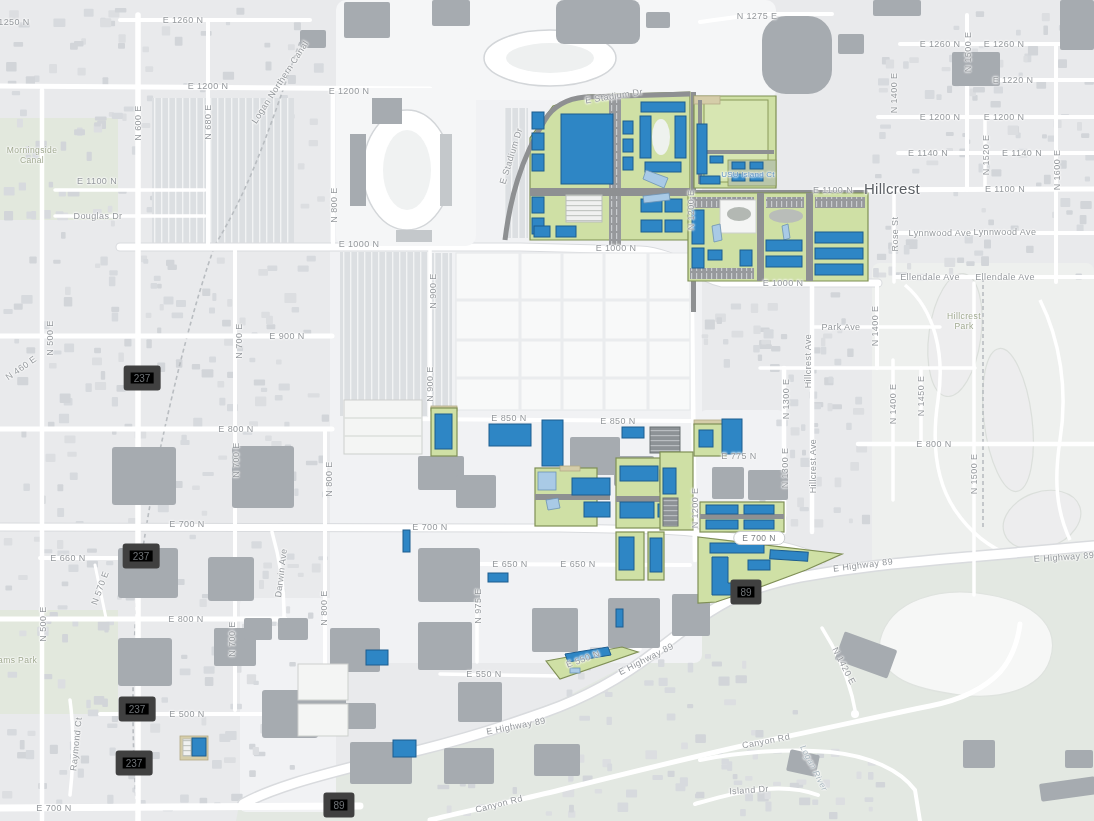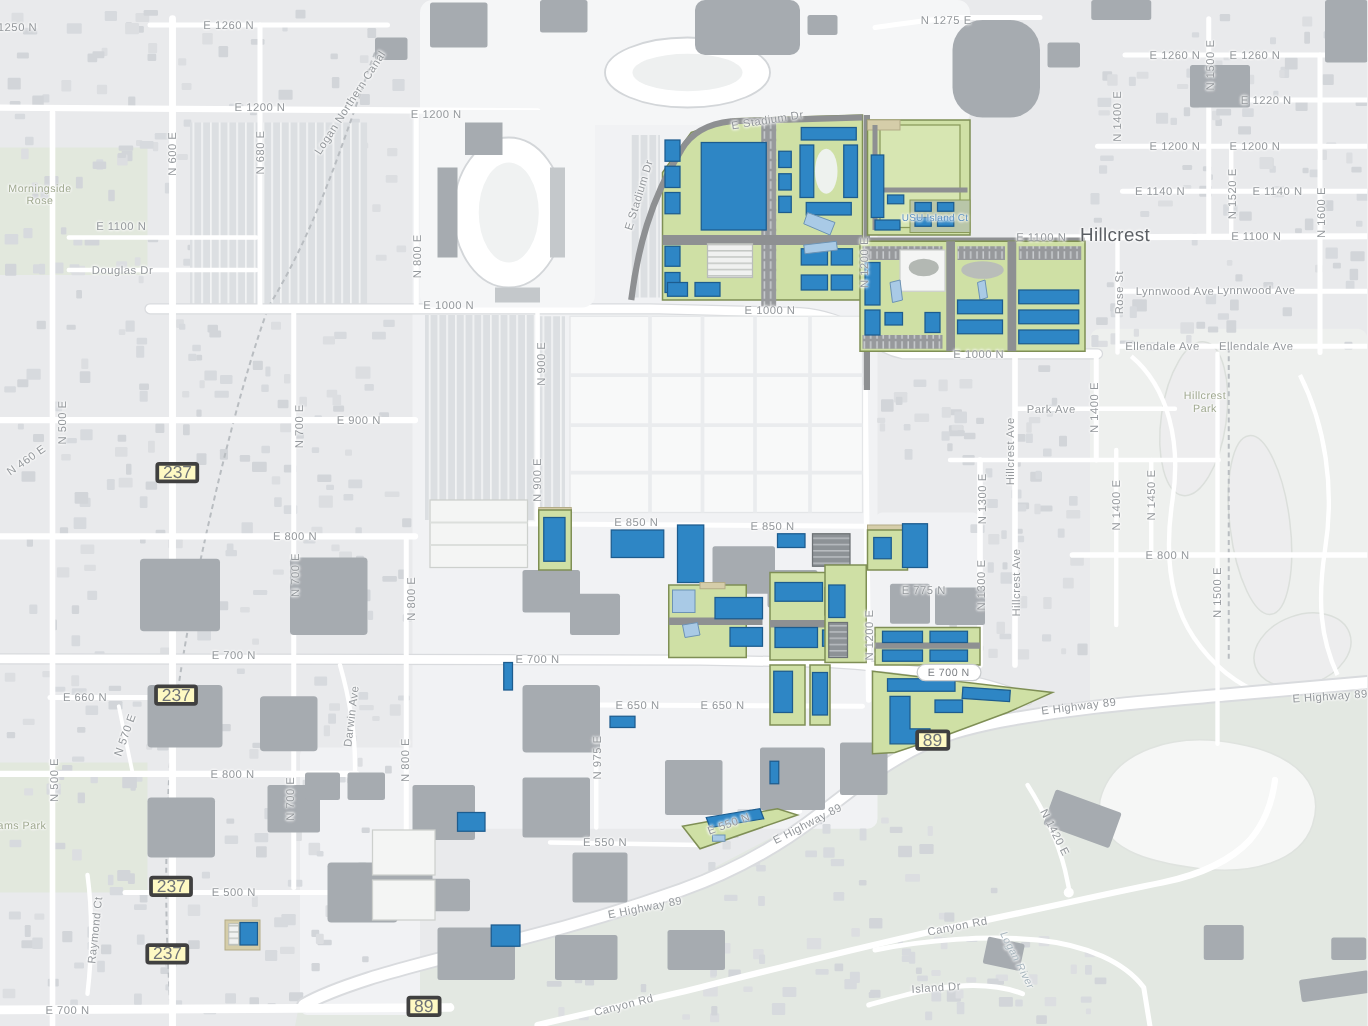--- a/index.html
+++ b/index.html
@@ -12,21 +12,21 @@
        background:var(--bg);font-family:"Liberation Sans",sans-serif;padding-left:12px;}
   .map svg{position:absolute;left:0;top:0;}
   #labels{position:absolute;left:0;top:0;width:100%;height:100%;pointer-events:none;}
   .lbl{position:absolute;font-size:9px;color:var(--lbl);white-space:nowrap;
        letter-spacing:.4px;
        text-shadow:0 0 2px #fff,0 0 2px #fff,0 0 3px #fff,0 0 3px #fff;}
   .place{font-size:15px;color:#5b5f64;letter-spacing:.3px;}
   .park{color:#9fa88f;text-align:center;white-space:pre-line;line-height:1.15;font-size:8.5px;}
   .water{color:#a6b4bc;font-style:italic;font-size:8.5px;}
   .poi{color:#5f93c0;font-size:8px;letter-spacing:.2px;}
-  .shield{font-size:14px;color:#6f7377;background:#fef9c3;border:3px solid #404040;
+  .shield{font-size:10px;color:#6f7377;background:#000000;border:7px solid #404040;
           border-radius:3px;padding:0 3px;line-height:11px;height:11px;text-shadow:none;letter-spacing:0;}
   .pill{font-size:8.5px;color:#7d8185;background:#fff;border:1px solid #c9ccce;
         border-radius:8px;padding:1px 8px;text-shadow:none;}
   
   .bl{fill:var(--blue);stroke:var(--blueb);stroke-width:1;}
   .gr{fill:var(--green);stroke:var(--greenb);stroke-width:1.2;}
   .lb{fill:var(--lblue);stroke:#6d93b4;stroke-width:.8;}
   .tn{fill:#d5cda9;stroke:#b3ab87;stroke-width:.8;}
   .eb{fill:var(--eb);}
   .eb2{fill:#c4c8cb;}
@@ -1020,21 +1020,21 @@
       <div class="lbl" style="left: 236px; top: 460px; transform: translate(-50%, -50%) rotate(-90deg);">N 700 E</div>
       <div class="lbl" style="left: 509px; top: 418px; transform: translate(-50%, -50%) rotate(0deg);">E 850 N</div>
       <div class="lbl" style="left: 618px; top: 421px; transform: translate(-50%, -50%) rotate(0deg);">E 850 N</div>
       <div class="lbl" style="left: 841px; top: 327px; transform: translate(-50%, -50%) rotate(0deg);">Park Ave</div>
       <div class="lbl" style="left: 875px; top: 326px; transform: translate(-50%, -50%) rotate(-90deg);">N 1400 E</div>
       <div class="lbl" style="left: 808px; top: 361px; transform: translate(-50%, -50%) rotate(-90deg);">Hillcrest Ave</div>
       <div class="lbl" style="left: 786px; top: 399px; transform: translate(-50%, -50%) rotate(-90deg);">N 1300 E</div>
       <div class="lbl" style="left: 893px; top: 404px; transform: translate(-50%, -50%) rotate(-90deg);">N 1400 E</div>
       <div class="lbl" style="left: 921px; top: 396px; transform: translate(-50%, -50%) rotate(-90deg);">N 1450 E</div>
       <div class="lbl" style="left: 974px; top: 474px; transform: translate(-50%, -50%) rotate(-90deg);">N 1500 E</div>
-      <div class="lbl" style="left: 739px; top: 472px; transform: translate(-50%, -50%) rotate(0deg); text-align: right;">E 775 N</div>
+      <div class="lbl" style="left: 739px; top: 456px; transform: translate(-50%, -50%) rotate(0deg); text-align: right;">E 775 N</div>
       <div class="lbl" style="left: 813px; top: 466px; transform: translate(-50%, -50%) rotate(-90deg);">Hillcrest Ave</div>
       <div class="lbl" style="left: 785px; top: 468px; transform: translate(-50%, -50%) rotate(-90deg);">N 1300 E</div>
       <div class="lbl" style="left: 695px; top: 508px; transform: translate(-50%, -50%) rotate(-90deg);">N 1200 E</div>
       <div class="lbl" style="left: 691px; top: 210px; transform: translate(-50%, -50%) rotate(-90deg);">N 1200 E</div>
       <div class="lbl" style="left: 187px; top: 524px; transform: translate(-50%, -50%) rotate(0deg);">E 700 N</div>
       <div class="lbl" style="left: 430px; top: 527px; transform: translate(-50%, -50%) rotate(0deg);">E 700 N</div>
       <div class="lbl" style="left: 329px; top: 479px; transform: translate(-50%, -50%) rotate(-90deg);">N 800 E</div>
       <div class="lbl" style="left: 324px; top: 608px; transform: translate(-50%, -50%) rotate(-90deg);">N 800 E</div>
       <div class="lbl" style="left: 510px; top: 564px; transform: translate(-50%, -50%) rotate(0deg);">E 650 N</div>
       <div class="lbl" style="left: 578px; top: 564px; transform: translate(-50%, -50%) rotate(0deg);">E 650 N</div>
@@ -1054,21 +1054,21 @@
       <div class="lbl" style="left: 54px; top: 808px; transform: translate(-50%, -50%) rotate(0deg);">E 700 N</div>
       <div class="lbl" style="left: 646px; top: 659px; transform: translate(-50%, -50%) rotate(-27deg);">E Highway 89</div>
       <div class="lbl" style="left: 516px; top: 726px; transform: translate(-50%, -50%) rotate(-11deg);">E Highway 89</div>
       <div class="lbl" style="left: 499px; top: 804px; transform: translate(-50%, -50%) rotate(-14deg);">Canyon Rd</div>
       <div class="lbl" style="left: 766px; top: 741px; transform: translate(-50%, -50%) rotate(-11deg);">Canyon Rd</div>
       <div class="lbl" style="left: 749px; top: 790px; transform: translate(-50%, -50%) rotate(-4deg);">Island Dr</div>
       <div class="lbl" style="left: 844px; top: 666px; transform: translate(-50%, -50%) rotate(63deg);">N 1420 E</div>
       <div class="lbl pill" style="left: 759px; top: 538px; transform: translate(-50%, -50%) rotate(0deg);">E 700 N</div>
       <div class="lbl place" style="left: 892px; top: 188px; transform: translate(-50%, -50%) rotate(0deg);">Hillcrest</div>
       <div class="lbl park" style="left: 32px; top: 156px; transform: translate(-50%, -50%) rotate(0deg);">Morningside
-Rose</div>
+Canal</div>
       <div class="lbl park" style="left: 964px; top: 322px; transform: translate(-50%, -50%) rotate(0deg);">Hillcrest
 Park</div>
       <div class="lbl park" style="left: 12px; top: 661px; transform: translate(-50%, -50%) rotate(0deg);">Adams Park</div>
       <div class="lbl water" style="left: 814px; top: 768px; transform: translate(-50%, -50%) rotate(63deg);">Logan River</div>
       <div class="lbl poi" style="left: 748px; top: 174px; transform: translate(-50%, -50%) rotate(0deg);">USU Island Ct</div>
       <div class="lbl shield" style="left: 142px; top: 378px; transform: translate(-50%, -50%) rotate(0deg);">237</div>
       <div class="lbl shield" style="left: 141px; top: 556px; transform: translate(-50%, -50%) rotate(0deg);">237</div>
       <div class="lbl shield" style="left: 137px; top: 709px; transform: translate(-50%, -50%) rotate(0deg);">237</div>
       <div class="lbl shield" style="left: 134px; top: 763px; transform: translate(-50%, -50%) rotate(0deg);">237</div>
       <div class="lbl shield" style="left: 746px; top: 592px; transform: translate(-50%, -50%) rotate(0deg);">89</div>

